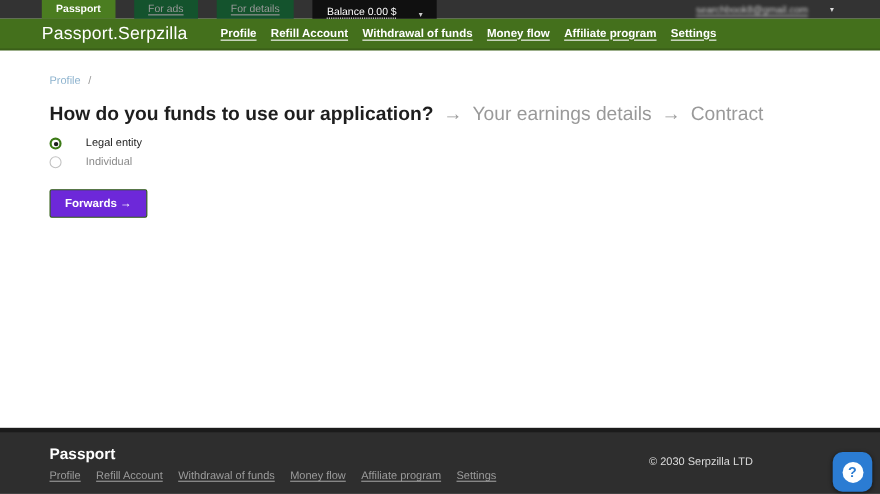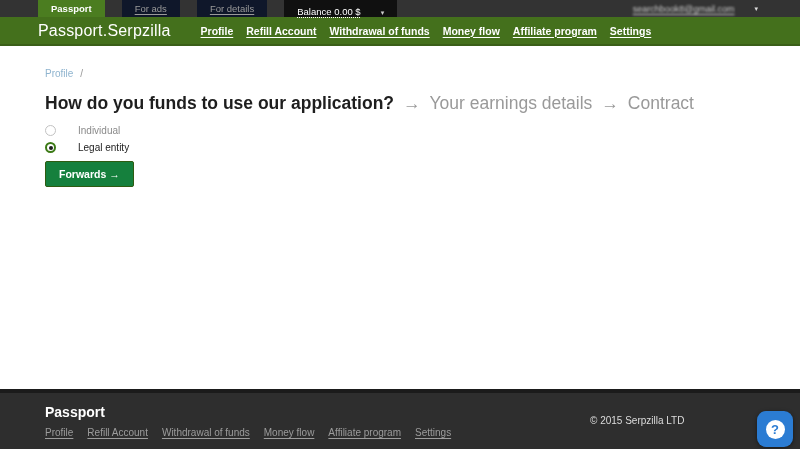--- a/index.html
+++ b/index.html
@@ -14,21 +14,21 @@
   a { cursor:pointer; }
 
   
   .topbar {
     height:17px; background:#333333;
     display:flex; align-items:stretch;
     padding-left:38px; font-size:9.5px;
   }
   .tab { display:flex; align-items:center; padding:0 13px; white-space:nowrap; }
   .tab-active { background:#4b7d20; color:#ffffff; font-weight:bold; }
-  .tab-plain { background:#0f172a; margin-left:1px; color:#9a9a9a; }
+  .tab-plain { background:#14532d; margin-left:1px; color:#9a9a9a; }
   .tab-plain span { text-decoration:underline; text-underline-offset:2px; }
   .tab-balance { background:#101010; margin-left:1px; color:#ffffff;align-items:flex-end; }
   .tab-balance .bal-label { text-decoration:underline dotted; text-underline-offset:2px; }
   .tab-balance .caret { margin-left:4px; font-size:7px; color:#cccccc; }
   .topbar-right { margin-left:auto; display:flex; align-items:center; padding-right:42px; color:#c9c9c9; font-size:9px; }
   .topbar-right .email { filter:blur(1.3px); text-decoration:underline; text-underline-offset:2px; }
   .topbar-right .caret { margin-left:4px; font-size:7px; color:#dddddd; }
 
   
   .navbar {
@@ -60,22 +60,22 @@
   .option { display:flex; align-items:center; margin-bottom:6px; font-size:10px; cursor:pointer; }
   .radio { width:11px; height:11px; border-radius:50%; margin-right:6px; flex:0 0 auto;
            display:flex; align-items:center; justify-content:center; background:#ffffff; }
   .radio-unchecked { border:1px solid #c2c2c2; }
   .radio-checked { border:2px solid #3c7a16; }
   .radio-dot { width:4px; height:4px; border-radius:50%; background:#1e1e1e; }
   .option-label-muted { color:#8a8a8a; }
   .option-label-dark { color:#222222; }
 
   .submit-btn {
-    margin-top:2px;
-    background:#15803d; border:1px solid #2e5c11; border-radius:2px;
+    margin-top:13px;
+    background:#6d28d9; border:1px solid #2e5c11; border-radius:2px;
     color:#ffffff; font-family:inherit; font-size:10.5px; font-weight:600;
     padding:6px 13px; cursor:pointer; display:inline-block;
   }
 
   
   .footer {
     position:absolute; left:0; right:0; bottom:0; height:60px;
     background:#2e2e2e; border-top:4px solid #1b1b1b;
     padding:11px 38px 0 45px;
   }
@@ -138,42 +138,42 @@
     <a>Profile</a>
     <span class="sep">/</span>
   </div>
 
   <div class="heading">
     <span class="question">How do you funds to use our application?</span><span class="arrow">→</span><span class="step">Your earnings details</span><span class="arrow">→</span><span class="step">Contract</span>
   </div>
 
   <div class="options">
     <div class="option">
-      <span class="radio radio-unchecked"></span>
-      <span class="option-label-muted">Individual</span>
-    </div>
-    <div class="option">
       <span class="radio radio-checked">
           <span class="radio-dot"></span>
         </span>
       <span class="option-label-dark">Legal entity</span>
+    </div>
+    <div class="option">
+      <span class="radio radio-unchecked"></span>
+      <span class="option-label-muted">Individual</span>
     </div>
   </div>
 
   <button class="submit-btn">Forwards →</button>
 </div>
 
 <div class="footer">
   <div class="footer-title">Passport</div>
   <div class="footer-links">
     <a>Profile</a>
     <a>Refill Account</a>
     <a>Withdrawal of funds</a>
     <a>Money flow</a>
     <a>Affiliate program</a>
     <a>Settings</a>
   </div>
-  <div class="copyright">© 2015 Serpzilla LTD</div>
+  <div class="copyright">© 2030 Serpzilla LTD</div>
 </div>
 
 <button class="help-btn">
   <span class="help-circle">?</span>
 </button>
 
 </body></html>

